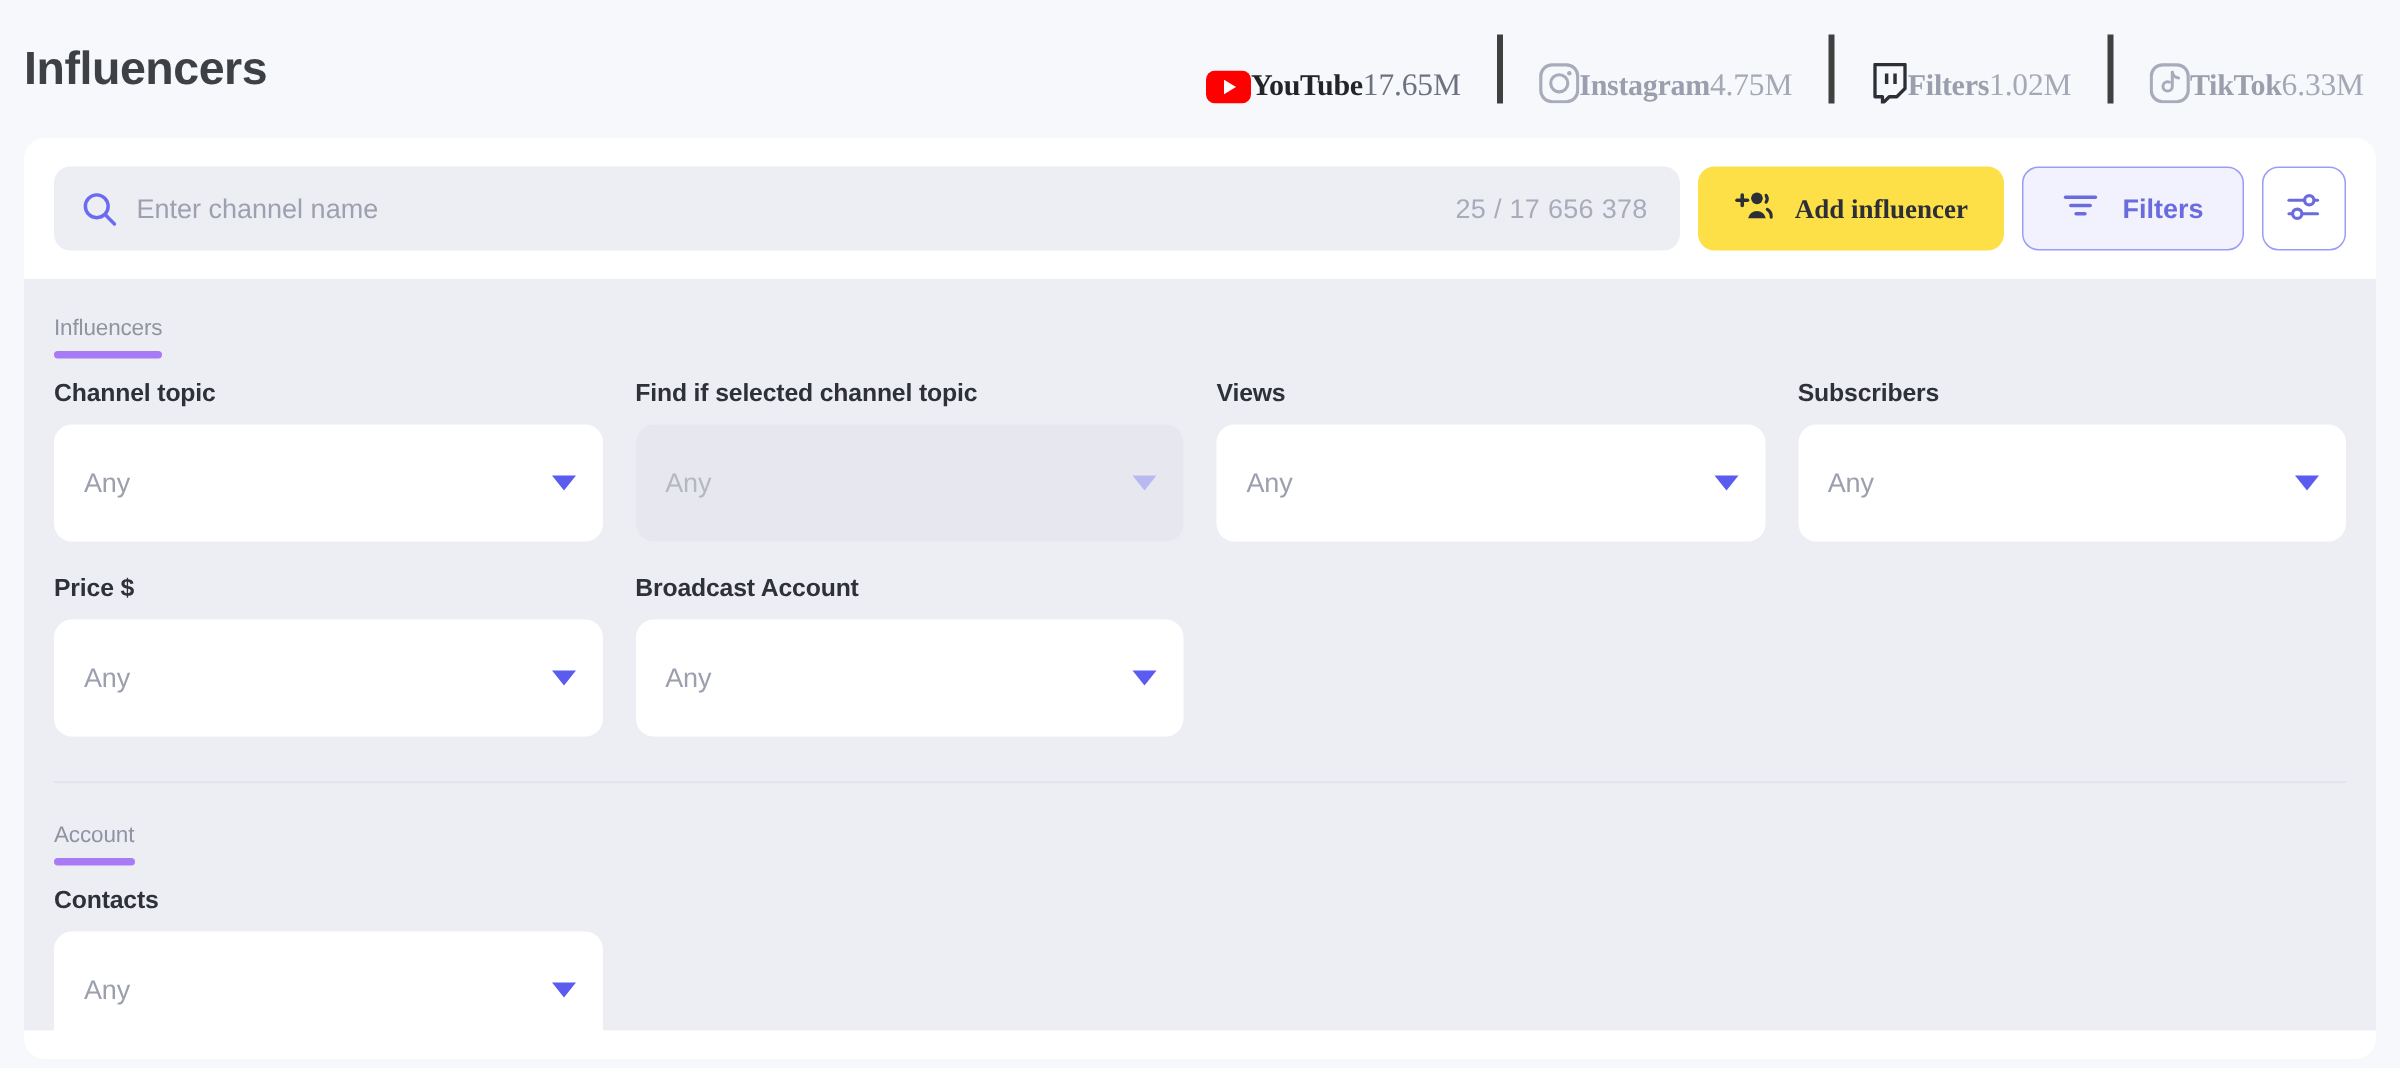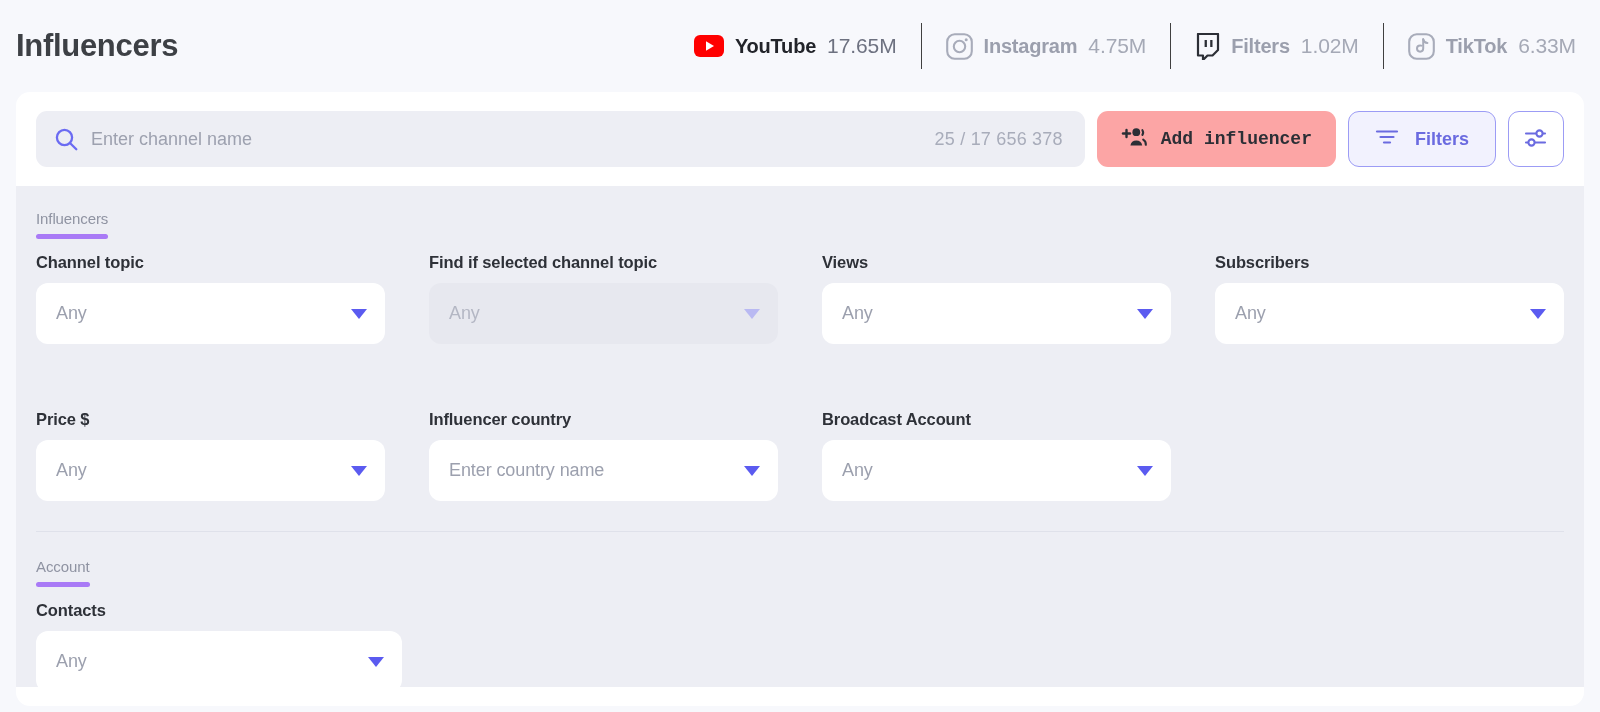--- a/index.html
+++ b/index.html
@@ -31,28 +31,28 @@
 
   .platform-tabs {
     margin-left: auto;
     display: flex;
     align-items: center;
     height: 46px;
   }
 
   .platform-tab {
     display: flex;
-    align-items: center;
-    gap: 11px;
+    align-items: flex-end;
     padding: 0 24px;
     height: 46px;
     cursor: pointer;
     white-space: nowrap;
-  }
-  .platform-tab + .platform-tab { border-left: 1px solid #404040; }
+    font-family: Liberation Serif, serif;
+  }
+  .platform-tab + .platform-tab { border-left: 4px solid #404040; }
   .platform-tab:last-child { padding-right: 6px; }
 
   .tab-icon { display: flex; align-items: center; justify-content: center; flex: none; }
 
   .tab-name {
     font-size: 20px;
     font-weight: bold;
     color: #9b9fad;
     letter-spacing: -0.2px;
   }
@@ -102,29 +102,29 @@
 
   .search-counter {
     font-size: 18px;
     color: #a8acba;
     white-space: nowrap;
     letter-spacing: 0.2px;
   }
 
   .btn-add {
     height: 56px;
-    background: #fca5a5;
+    background: #fde047;
     border: none;
     border-radius: 11px;
     display: flex;
     align-items: center;
     gap: 13px;
     padding: 0 24px;
     cursor: pointer;
-    font-family: Liberation Mono, monospace;
+    font-family: Liberation Serif, serif;
     font-size: 18px;
     font-weight: bold;
     color: #2c2f36;
     white-space: nowrap;
   }
 
   .btn-filters {
     height: 56px;
     background: #f2f2fe;
     border: 1.6px solid #9c9cf5;
@@ -177,33 +177,32 @@
     border-radius: 3px;
     background: #a97af6;
   }
 
   .field-grid {
     display: grid;
     grid-template-columns: repeat(4, 1fr);
     column-gap: 22px;
     row-gap: 0;
     margin-top: 14px;
-    gap: 44px;
   }
 
   .field-label {
     font-size: 16.5px;
     font-weight: bold;
     color: #2e3138;
     letter-spacing: -0.1px;
     margin-bottom: 11px;
   }
 
   .select {
-    height: 61px;
+    height: 78px;
     background: #ffffff;
     border-radius: 12px;
     display: flex;
     align-items: center;
     padding: 0 18px 0 20px;
     cursor: pointer;
   }
   .select.disabled { background: #e7e8ef; cursor: default; }
 
   .select-value {
@@ -398,27 +397,20 @@
 
 
     <div class="field-block">
       <div class="field-label">Price $</div>
       <div class="select">
         <span class="select-value">Any</span>
         <span class="caret"></span>
       </div>
     </div>
 
-    <div class="field-block">
-      <div class="field-label">Influencer country</div>
-      <div class="select">
-        <span class="select-value">Enter country name</span>
-        <span class="caret"></span>
-      </div>
-    </div>
 
     <div class="field-block">
       <div class="field-label">Broadcast Account</div>
       <div class="select">
         <span class="select-value">Any</span>
         <span class="caret"></span>
       </div>
     </div>
 
   </div>

